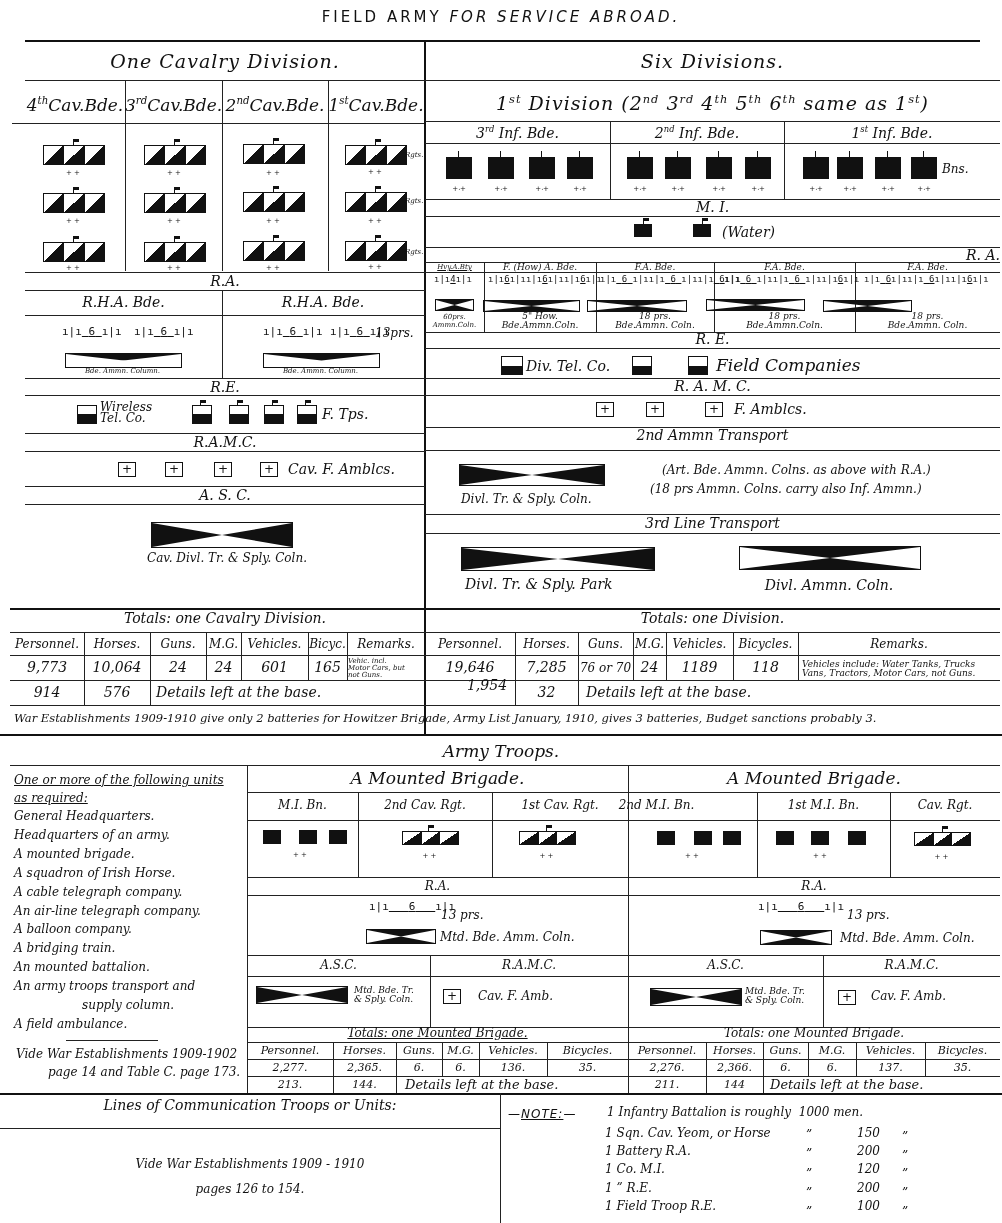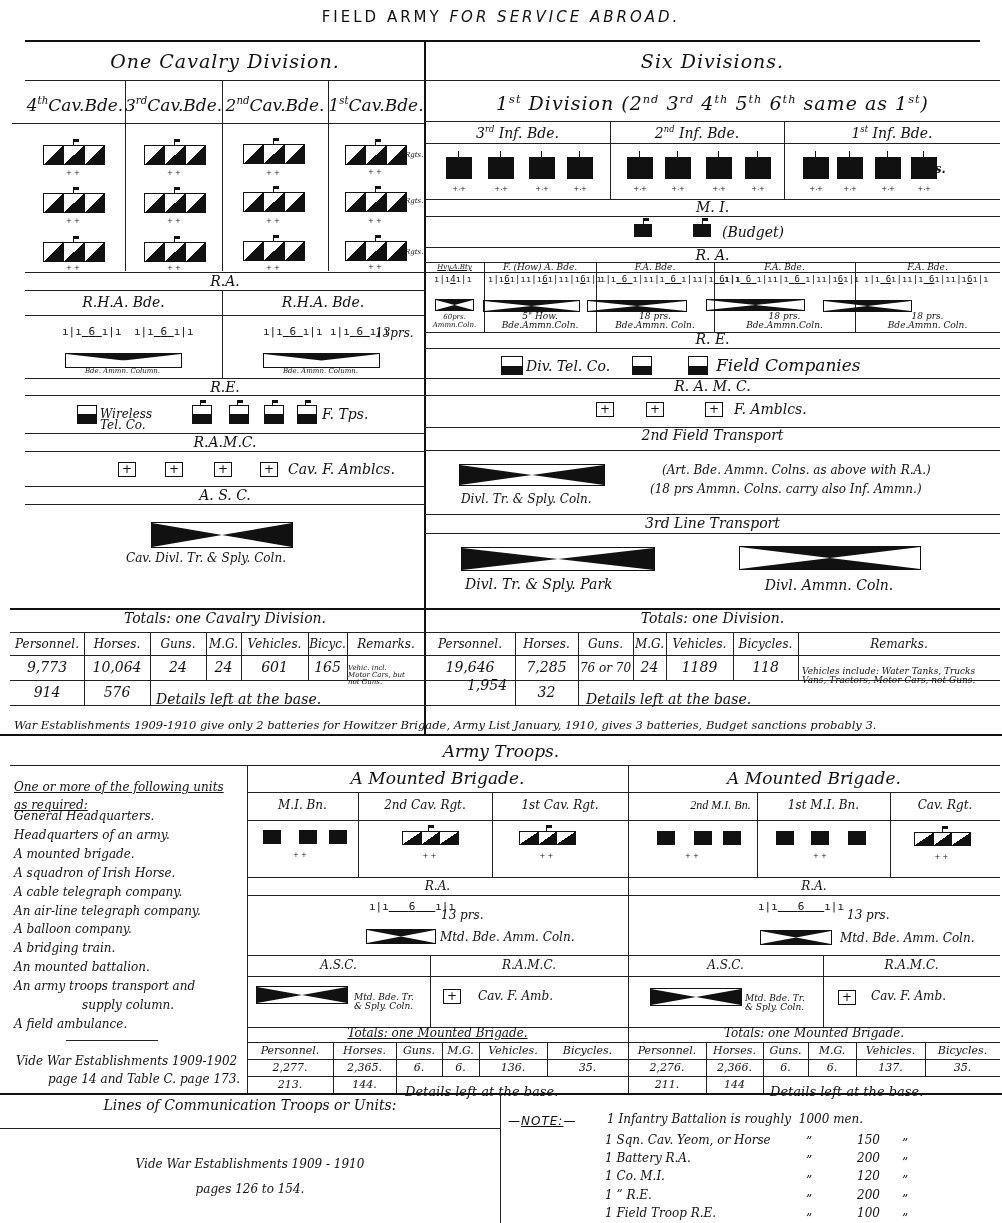--- a/index.html
+++ b/index.html
@@ -1,18 +1,18 @@
 <!DOCTYPE html>
 <html><head>
 <meta charset="utf-8">
 <style>
   html,body{margin:0;padding:0;background:#fff;}
   body{width:1002px;height:1223px;position:relative;overflow:hidden;color:#111;
        font-family:"DejaVu Serif","Liberation Serif",serif;font-style:italic;}
-  .abs{position:absolute;margin-top:7px;}
+  .abs{position:absolute;}
   .hl{position:absolute;height:0;border-top:1.5px solid #222;}
   .hl.thick{border-top:2px solid #111;}
   .vl{position:absolute;width:0;border-left:1.5px solid #222;}
   .vl.thick{border-left:2px solid #111;}
   .t{position:absolute;white-space:nowrap;text-align:center;}
   .title{font-family:"DejaVu Sans","Liberation Sans",sans-serif;font-style:normal;letter-spacing:3px;font-size:15px;}
   .title i{font-style:italic;}
   .sec{font-size:19px;letter-spacing:1px;}
   .h2{font-size:17px;}
   .h3{font-size:14px;}
@@ -210,21 +210,21 @@
 
   <div class="hl" style="left:25px;width:400px;top:486px;"></div>
   <div class="t h3" style="left:25px;width:400px;top:487px;">A. S. C.</div>
   <div class="hl" style="left:25px;width:400px;top:504px;"></div>
   <div class="col" style="left:151px;top:522px;width:140px;height:24px;">
       <svg viewBox="0 0 100 20" preserveAspectRatio="none">
         <polygon points="0,0 50,10 0,20" fill="#111"></polygon>
         <polygon points="100,0 50,10 100,20" fill="#111"></polygon>
       </svg>
     </div>
-  <div class="t sm" style="left:106px;width:200px;top:551px;">Cav. Divl. Tr. &amp; Sply. Coln.</div>
+  <div class="t sm" style="left:127px;width:200px;top:551px;">Cav. Divl. Tr. &amp; Sply. Coln.</div>
 </div>
 
 <div>
   <div class="t sec" style="left:425px;width:575px;top:50px;">Six Divisions.</div>
   <div class="t sec" style="left:425px;width:575px;top:92px;">
     <span>1</span><sup>st</sup>
     <span>Division (2</span><sup>nd</sup>
     <span>3</span><sup>rd</sup>
     <span>4</span><sup>th</sup>
     <span>5</span><sup>th</sup>
@@ -257,34 +257,34 @@
     <div class="t tiny" style="left:529px;width:26px;top:186px;">+‧+</div>
     <div class="t tiny" style="left:567px;width:26px;top:186px;">+‧+</div>
     <div class="t tiny" style="left:627px;width:26px;top:186px;">+‧+</div>
     <div class="t tiny" style="left:665px;width:26px;top:186px;">+‧+</div>
     <div class="t tiny" style="left:706px;width:26px;top:186px;">+‧+</div>
     <div class="t tiny" style="left:745px;width:26px;top:186px;">+‧+</div>
     <div class="t tiny" style="left:803px;width:26px;top:186px;">+‧+</div>
     <div class="t tiny" style="left:837px;width:26px;top:186px;">+‧+</div>
     <div class="t tiny" style="left:875px;width:26px;top:186px;">+‧+</div>
     <div class="t tiny" style="left:911px;width:26px;top:186px;">+‧+</div>
-    <div class="t sm" style="left:916px;top:162px;font-weight:bold;">Bns.</div>
+    <div class="t sm" style="left:942px;top:162px;">Bns.</div>
   </div>
 
   <div class="hl" style="left:425px;width:575px;top:199px;"></div>
   <div class="t h3" style="left:425px;width:575px;top:199px;">M. I.</div>
   <div class="hl" style="left:425px;width:575px;top:216px;"></div>
   <div class="flag" style="left:643px;top:218px;"></div>
   <div class="mi" style="left:634px;top:224px;height:13px;"></div>
   <div class="flag" style="left:702px;top:218px;"></div>
   <div class="mi" style="left:693px;top:224px;height:13px;"></div>
-  <div class="t h3" style="left:722px;top:224px;">(Budget)</div>
+  <div class="t h3" style="left:722px;top:224px;">(Water)</div>
 
   <div class="hl" style="left:425px;width:575px;top:247px;"></div>
-  <div class="t h3" style="left:425px;width:575px;top:247px;">R. A.</div>
+  <div class="t h3" style="left:425px;width:575px;top:247px;text-align:right;">R. A.</div>
   <div class="hl" style="left:425px;width:575px;top:262px;"></div>
   <div class="vl" style="left:484px;top:262px;height:70px;"></div>
   <div class="vl" style="left:596px;top:262px;height:70px;"></div>
   <div class="vl" style="left:714px;top:262px;height:70px;"></div>
   <div class="vl" style="left:855px;top:262px;height:70px;"></div>
   <div class="hl" style="left:425px;width:575px;top:272px;"></div>
 
   <div class="t tiny" style="left:425px;width:59px;top:264px;text-decoration:underline;">Hvy.A.Bty</div>
   <div class="t xs" style="left:484px;width:112px;top:263px;">F. (How) A. Bde.</div>
   <div class="t xs" style="left:596px;width:118px;top:263px;">F.A. Bde.</div>
@@ -345,21 +345,21 @@
 
   <div class="hl" style="left:425px;width:575px;top:378px;"></div>
   <div class="t h3" style="left:425px;width:575px;top:378px;">R. A. M. C.</div>
   <div class="hl" style="left:425px;width:575px;top:395px;"></div>
   <div class="amb" style="left:596px;top:402px;">+</div>
   <div class="amb" style="left:646px;top:402px;">+</div>
   <div class="amb" style="left:705px;top:402px;">+</div>
   <div class="t h3" style="left:734px;top:401px;">F. Amblcs.</div>
 
   <div class="hl" style="left:425px;width:575px;top:427px;"></div>
-  <div class="t h3" style="left:425px;width:575px;top:427px;"><span>2nd Field Transport</span></div>
+  <div class="t h3" style="left:425px;width:575px;top:427px;"><span>2nd Ammn Transport</span></div>
   <div class="hl" style="left:425px;width:575px;top:450px;"></div>
   <div class="col" style="left:459px;top:464px;width:144px;height:20px;">
       <svg viewBox="0 0 100 20" preserveAspectRatio="none">
         <polygon points="0,0 50,10 0,20" fill="#111"></polygon>
         <polygon points="100,0 50,10 100,20" fill="#111"></polygon>
       </svg>
     </div>
   <div class="t sm" style="left:461px;top:492px;">Divl. Tr. &amp; Sply. Coln.</div>
   <div class="t sm" style="left:662px;top:463px;">(Art. Bde. Ammn. Colns. as above with R.A.)</div>
   <div class="t sm" style="left:650px;top:482px;">(18 prs Ammn. Colns. carry also Inf. Ammn.)</div>
@@ -562,21 +562,21 @@
 
     <div class="t xs" style="left:247px;width:86px;top:1080px;font-size:11px;">213.</div>
     <div class="t xs" style="left:333px;width:63px;top:1080px;font-size:11px;">144.</div>
     <div class="abs" style="left:405px;top:1077px;font-size:13px;">Details left at the base.</div>
   </div>
 
   <div>
     <div class="t h2" style="left:628px;width:372px;top:768px;">A Mounted Brigade.</div>
     <div class="vl" style="left:757px;top:792px;height:85px;"></div>
     <div class="vl" style="left:890px;top:792px;height:85px;"></div>
-    <div class="t sm" style="left:656px;width:129px;top:798px;font-family:Liberation Serif, serif;"><span>2nd M.I. Bn.</span></div>
+    <div class="t sm" style="left:592px;width:129px;top:798px;"><span>2nd M.I. Bn.</span></div>
     <div class="t sm" style="left:757px;width:133px;top:798px;">1st M.I. Bn.</div>
     <div class="t sm" style="left:890px;width:110px;top:798px;">Cav. Rgt.</div>
 
     <div class="mi" style="left:657px;top:831px;"></div>
     <div class="mi" style="left:694px;top:831px;"></div>
     <div class="mi" style="left:723px;top:831px;"></div>
     <div class="t tiny" style="left:672px;width:40px;top:853px;">+ +</div>
 
     <div class="mi" style="left:776px;top:831px;"></div>
     <div class="mi" style="left:811px;top:831px;"></div>

